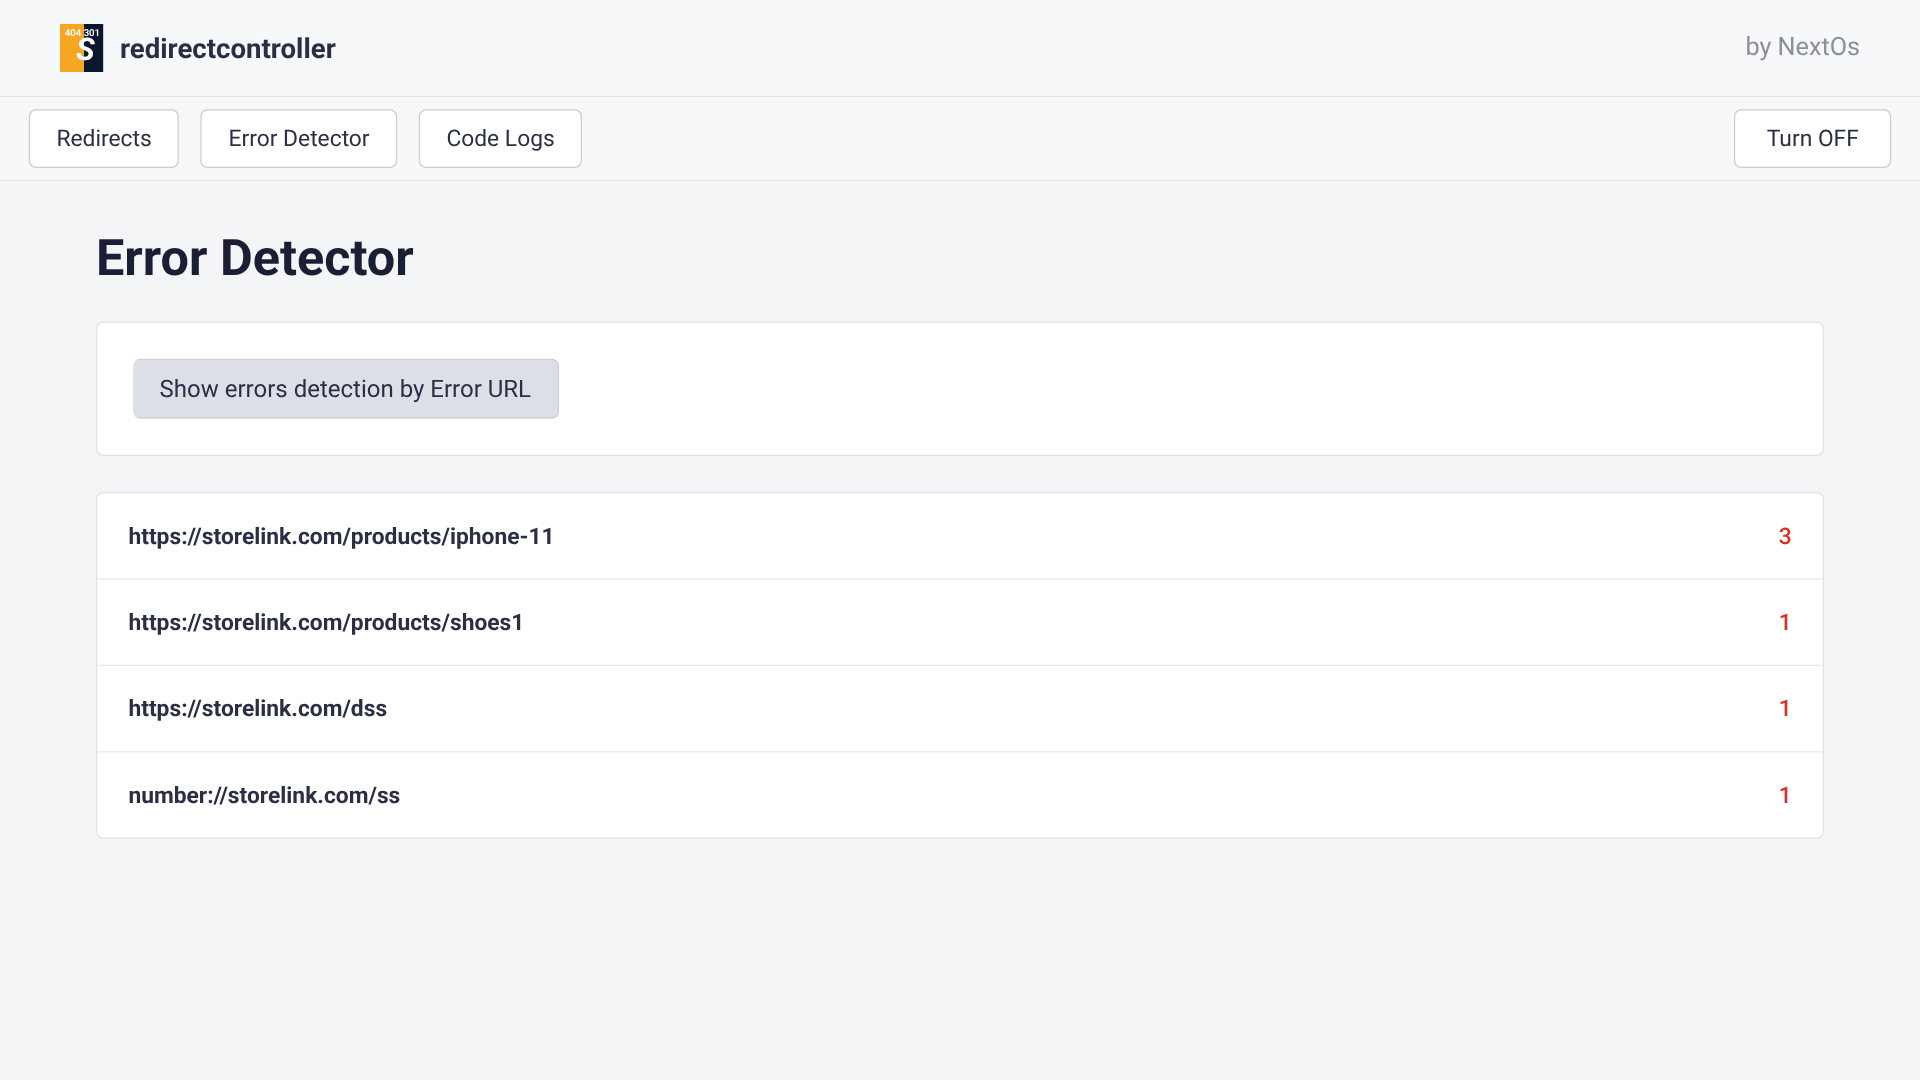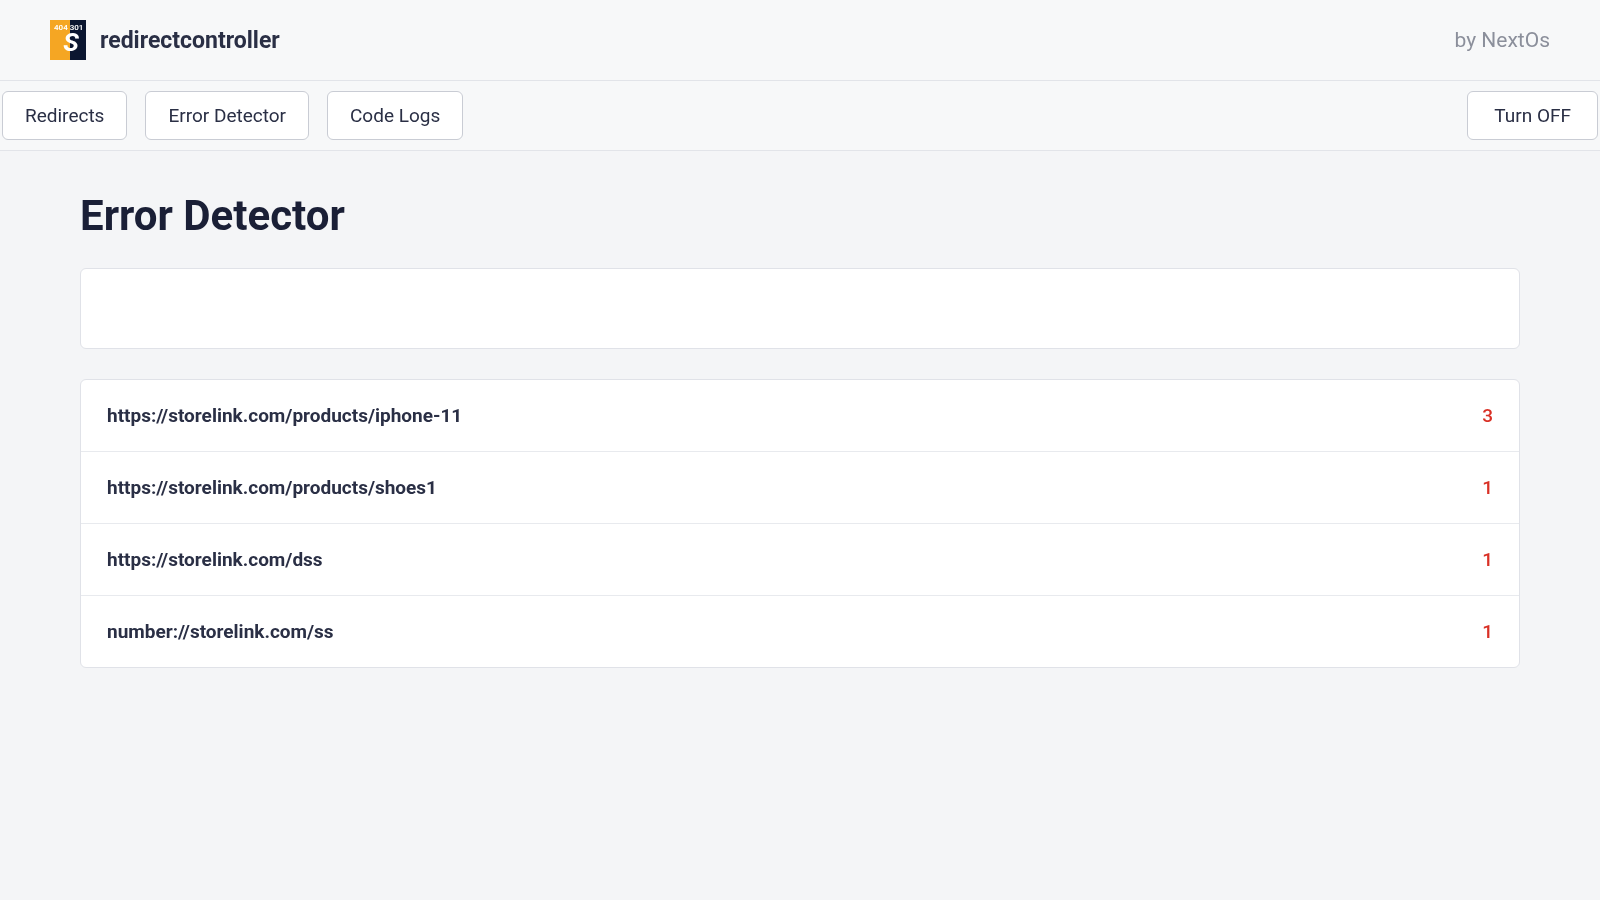--- a/index.html
+++ b/index.html
@@ -62,21 +62,21 @@
       color: #2a2f45;
     }
     .byline {
       font-size: 21px;
       color: #8b8f9b;
     }
     .navbar {
       display: flex;
       justify-content: space-between;
       align-items: flex-end;
-      padding: 10px 2px;
+      padding: 10px 24px;
       border-bottom: 1px solid #e2e4e9;
       background: #f7f8f9;
     }
     .nav-left {
       display: flex;
       gap: 18px;
     }
     .nav-btn, .turnoff-btn {
       background: #fff;
       border: 1px solid #c9ccd4;
@@ -184,20 +184,21 @@
     <button class="nav-btn">Code Logs</button>
   </div>
   <button class="turnoff-btn">Turn OFF</button>
 </div>
 
 <div class="content">
   <h1 class="page-title">Error Detector</h1>
 
   <div class="card">
     <div class="seg-group">
+      <button class="seg-btn active">Show errors detection by Error URL</button>
     </div>
   </div>
 
   <div class="table-card">
     <div class="table-row">
       <div class="td-url">https://storelink.com/products/iphone-11</div>
       <div class="td-count">3</div>
     </div>
     <div class="table-row">
       <div class="td-url">https://storelink.com/products/shoes1</div>

